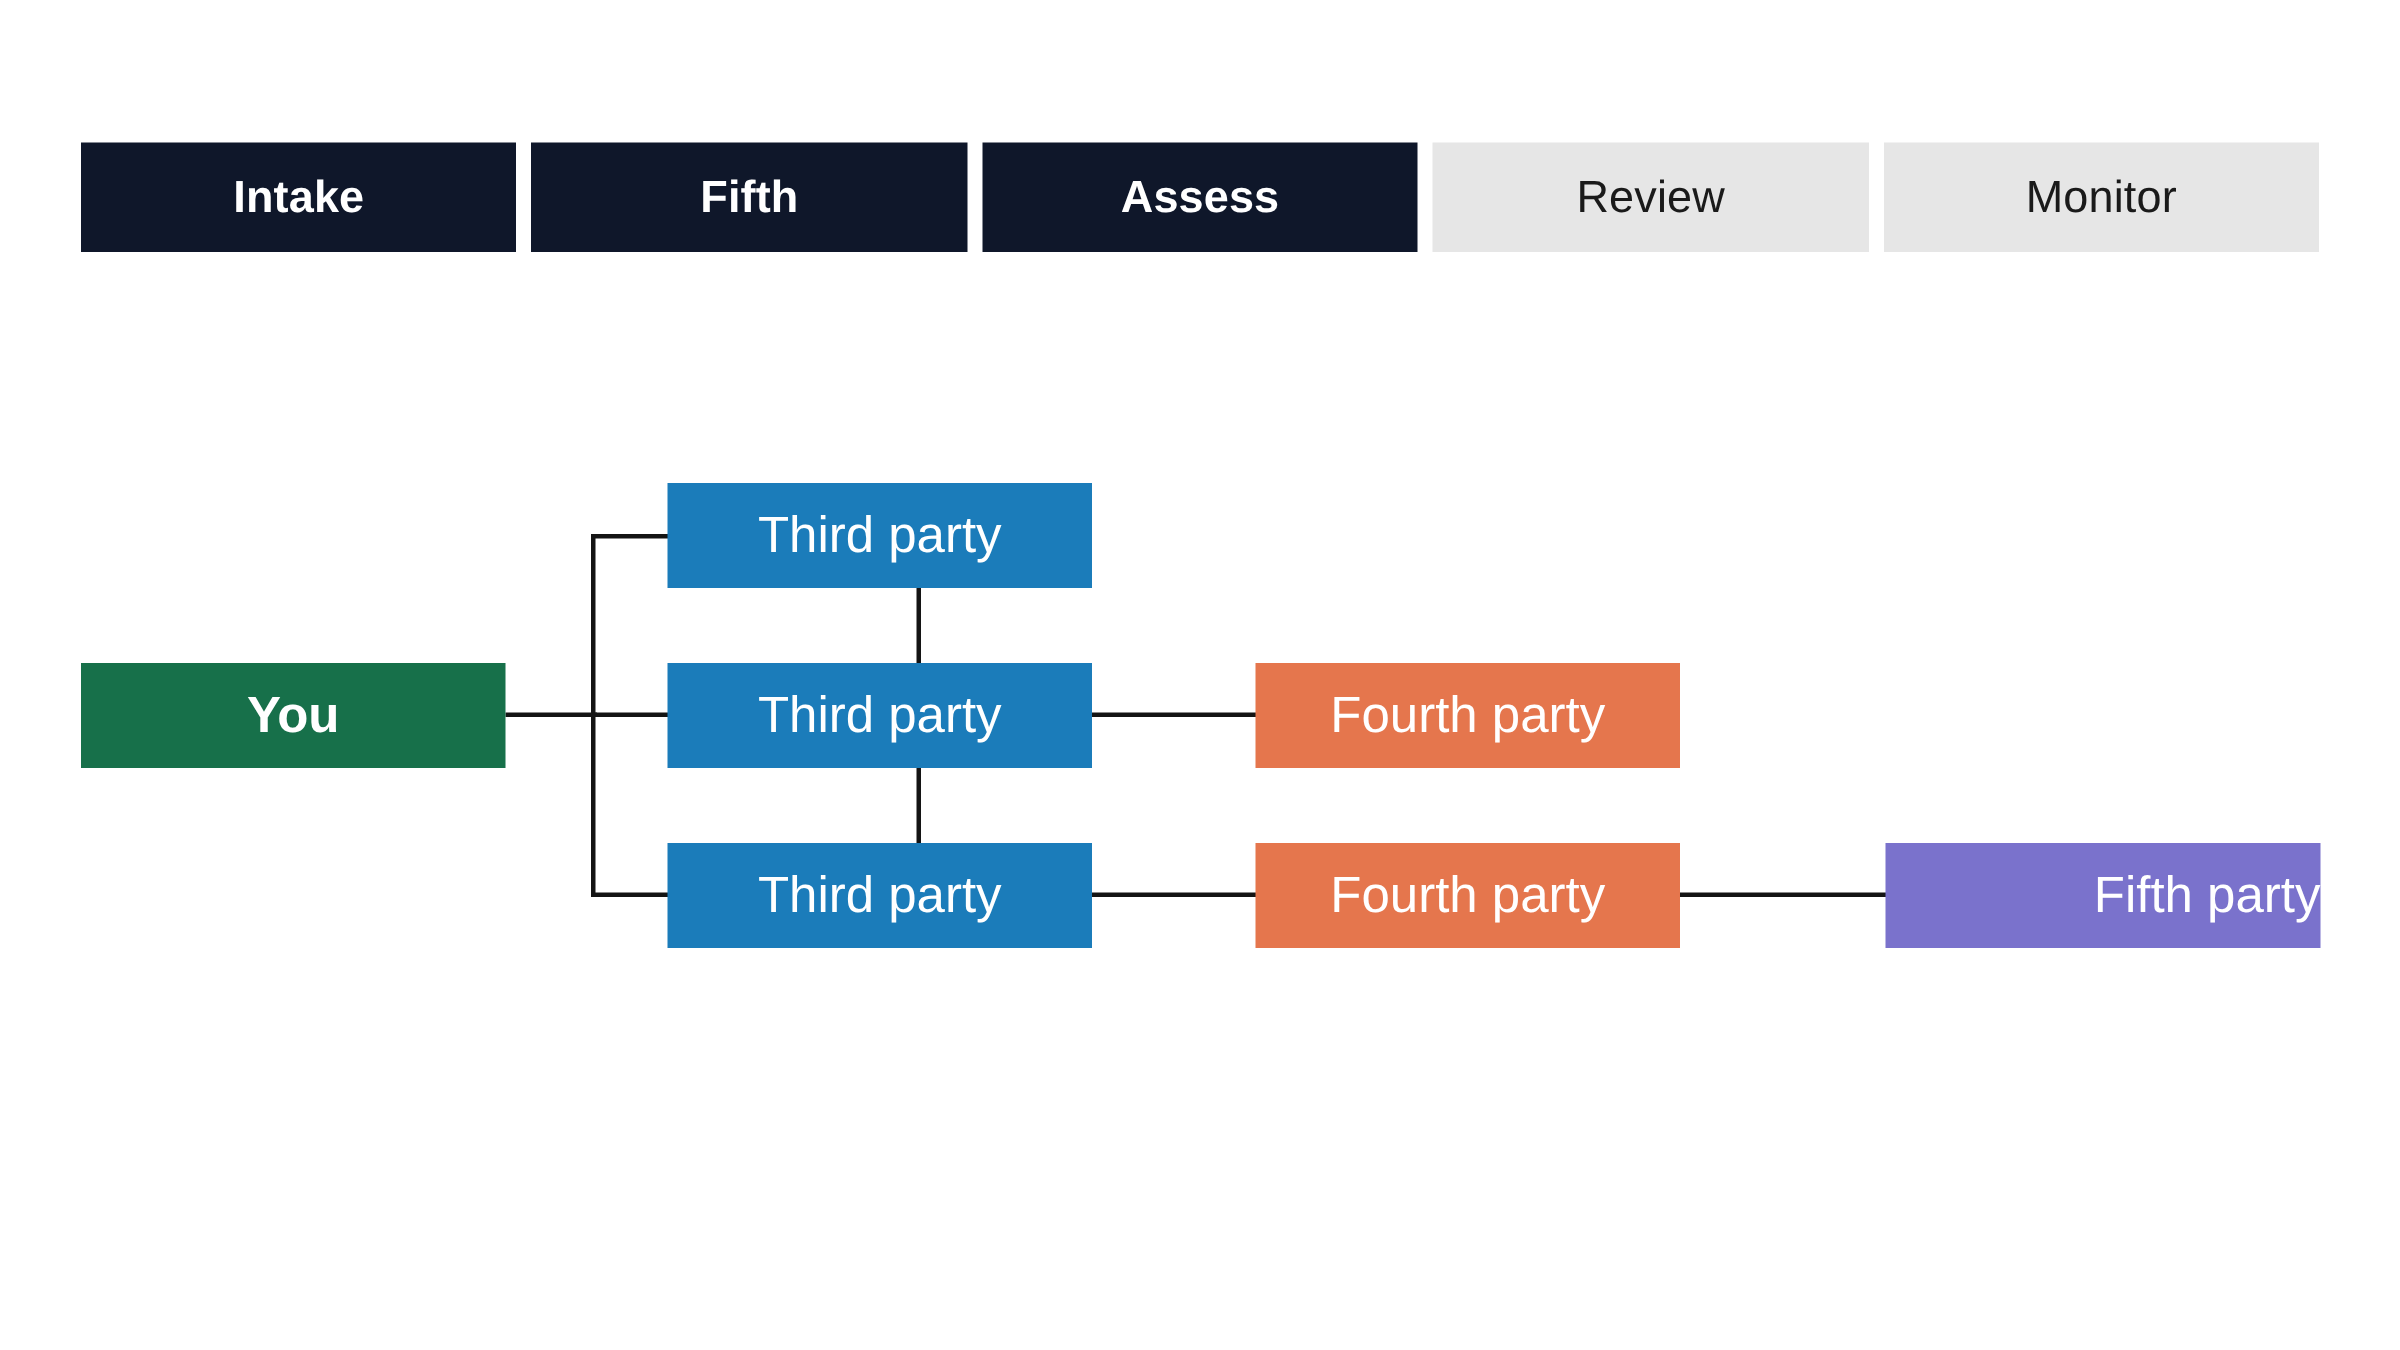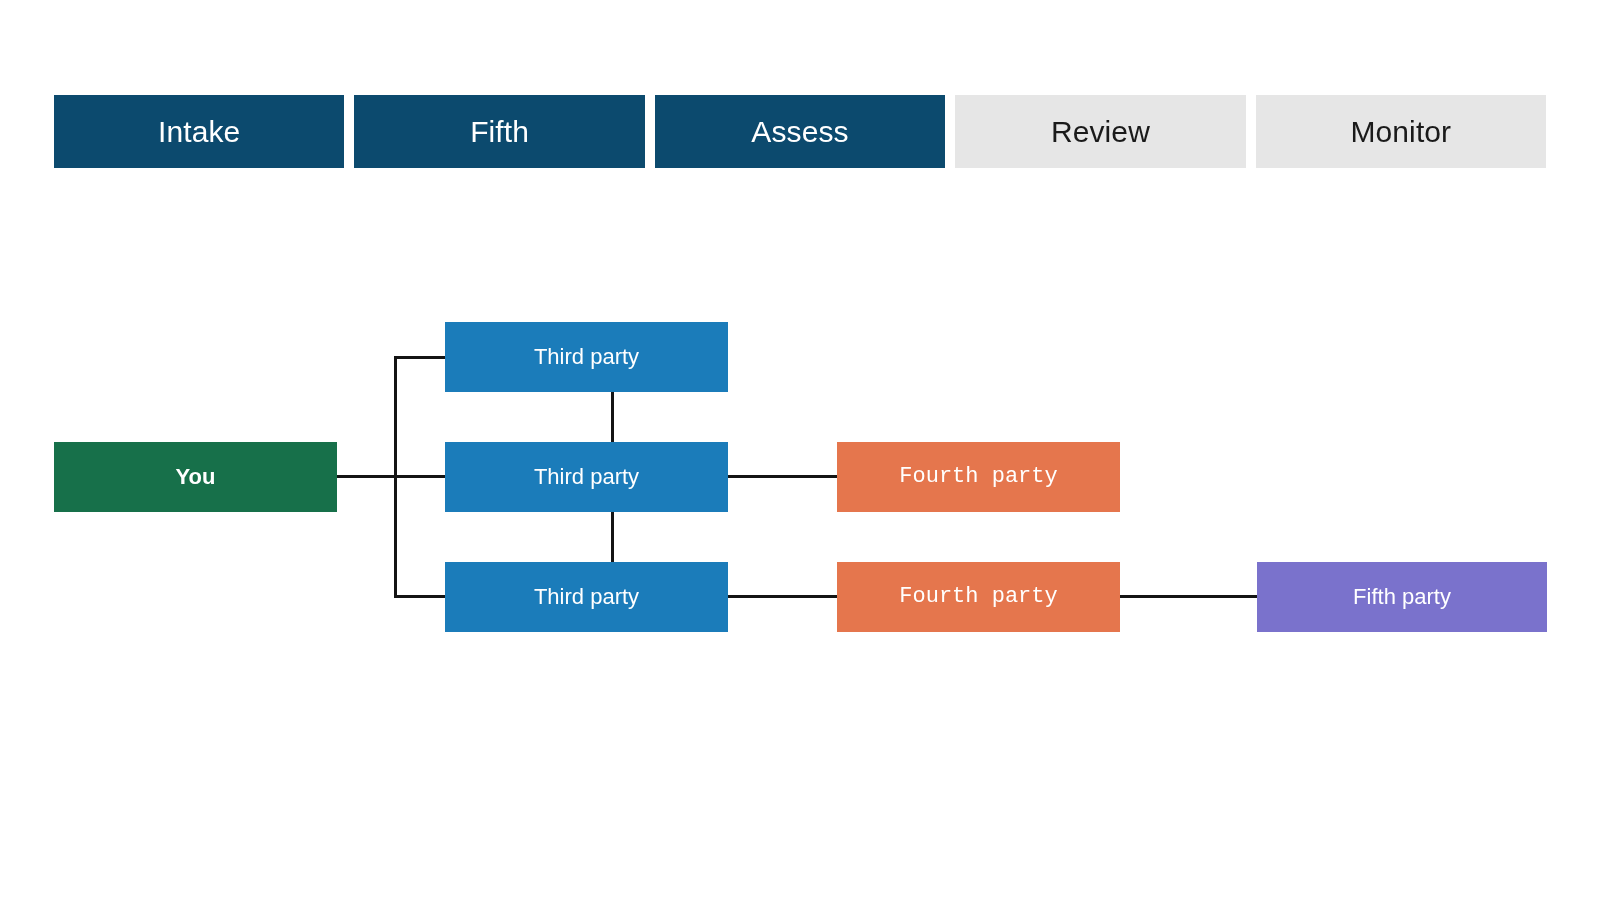--- a/index.html
+++ b/index.html
@@ -37,52 +37,53 @@
     display: flex;
     align-items: center;
     justify-content: center;
     font-size: 30px;
     line-height: 1;
     letter-spacing: 0.1px;
     box-sizing: border-box;
     user-select: none;
   }
   .stage-box.done {
-    background: #0c4a6e;
+    background: #0f172a;
     color: #ffffff;
+    font-weight: bold;
   }
   .stage-box.todo {
     background: #e6e6e6;
     color: #1a1a1a;
   }
 
   
   .tree {
     position: absolute;
     left: 0;
     top: 0;
     width: 1600px;
     height: 900px;
   }
   .node {
     position: absolute;
     height: 70px;
     display: flex;
     align-items: center;
     justify-content: center;
-    font-size: 22px;
+    font-size: 34px;
     line-height: 1;
     color: #ffffff;
     box-sizing: border-box;
     user-select: none;
     z-index: 3;
   }
   .node.you      { background: #17704a; font-weight: bold; }
   .node.third    { background: #1b7cba; }
-  .node.fourth   { background: #e5764d; font-family: Liberation Mono, monospace; }
+  .node.fourth   { background: #e5764d; }
   .node.fifth    { background: #7a72cc; }
 
   
   .edge {
     position: absolute;
     background: #141414;
     z-index: 1;
   }
   .edge.h { height: 3px; }
   .edge.v { width: 3px; }
@@ -146,18 +147,18 @@
       <span>Third party</span>
     </div>
 
     <div class="node fourth" style="left:837px; top:442px; width:283px;">
       <span>Fourth party</span>
     </div>
     <div class="node fourth" style="left:837px; top:562px; width:283px;">
       <span>Fourth party</span>
     </div>
 
-    <div class="node fifth" style="left:1257px; top:562px; width:290px;">
+    <div class="node fifth" style="left:1257px; top:562px; width:290px;justify-content:flex-end;">
       <span>Fifth party</span>
     </div>
 
   </div>
 </div>
 
 </body></html>

